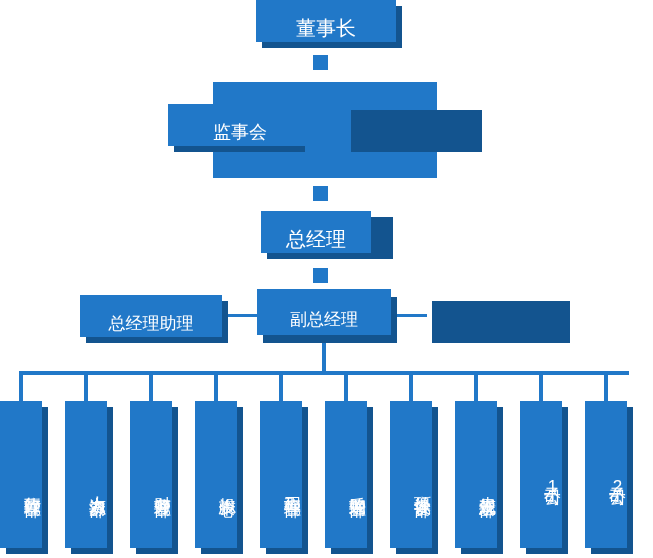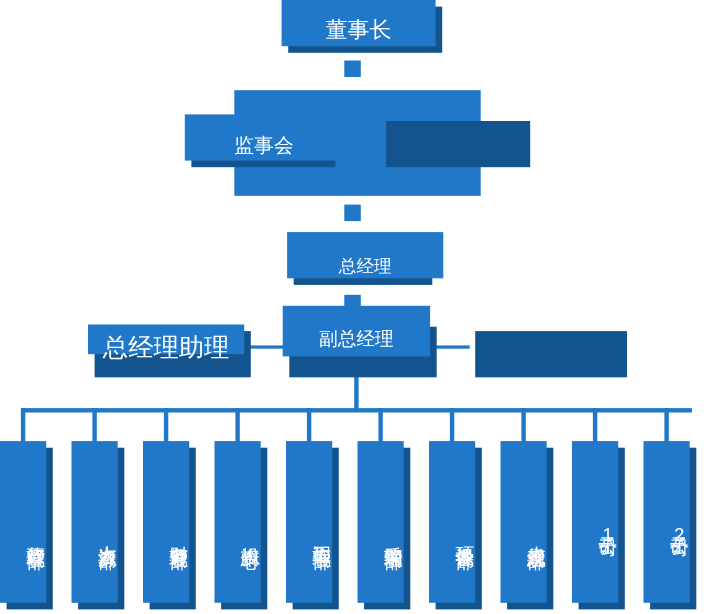--- a/index.html
+++ b/index.html
@@ -126,55 +126,54 @@
     left: 313px;
     top: 186px;
     width: 15px;
     height: 15px;
   }
 
   
   #general-manager {
     left: 261px;
     top: 211px;
-    width: 142px;
-    height: 42px;
-    font-size: 16px;
-    align-items: flex-end;
+    width: 110px;
+    height: 42px;
+    font-size: 20px;
   }
   #general-manager-shadow {
     left: 267px;
     top: 217px;
     width: 126px;
     height: 42px;
   }
   #stub-3 {
     left: 313px;
     top: 268px;
     width: 15px;
     height: 15px;
   }
 
   
   #gm-assistant {
     left: 80px;
     top: 295px;
     width: 142px;
-    height: 27px;
-    font-size: 23px;
+    height: 42px;
+    font-size: 17px;
   }
   #gm-assistant-shadow {
     left: 86px;
     top: 301px;
     width: 142px;
     height: 42px;
   }
   #deputy-gm {
     left: 257px;
-    top: 278px;
+    top: 289px;
     width: 134px;
     height: 46px;
     font-size: 17px;
   }
   #deputy-gm-shadow {
     left: 263px;
     top: 297px;
     width: 134px;
     height: 46px;
   }

